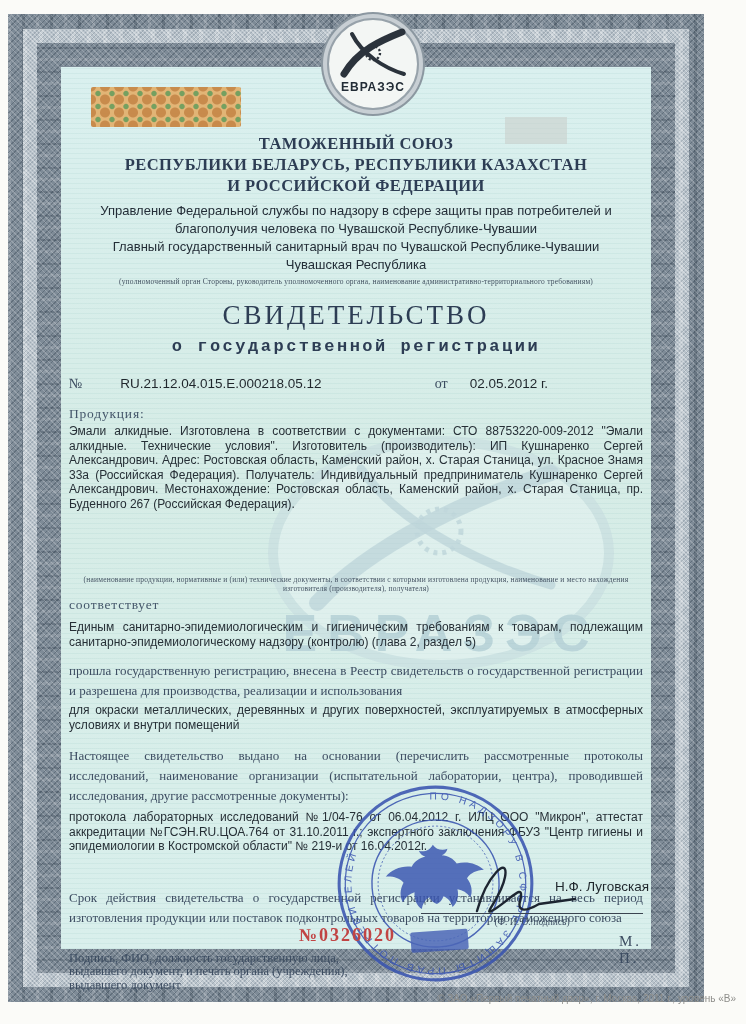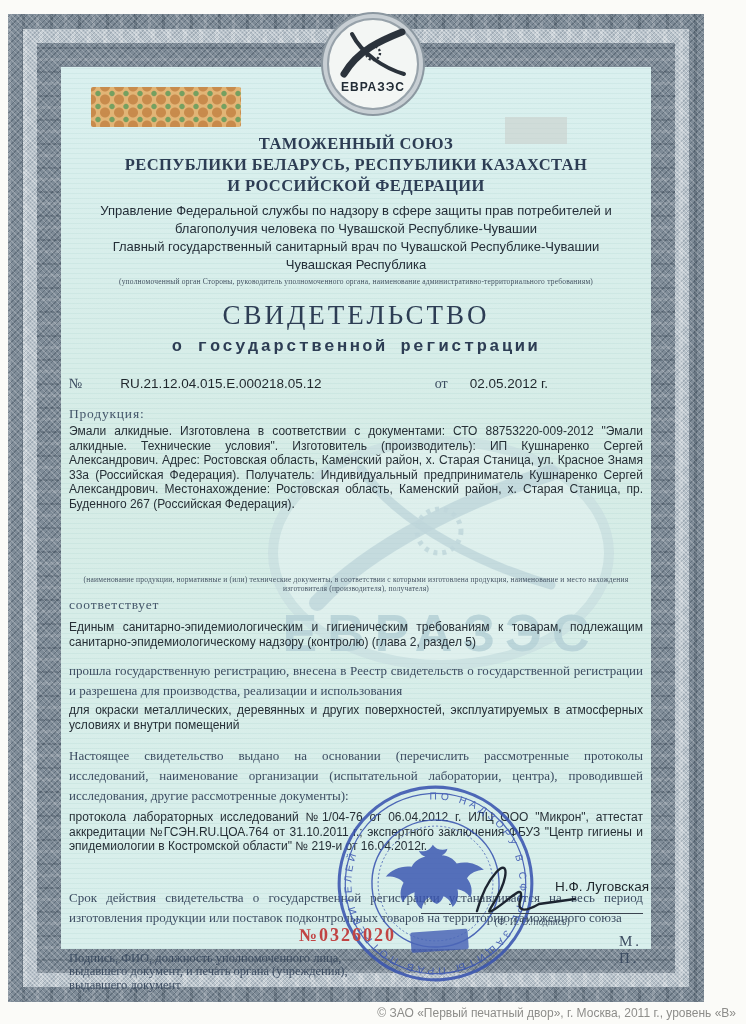--- a/index.html
+++ b/index.html
@@ -70,22 +70,22 @@
 
   .stamp{position:absolute;left:272px;top:714px;width:205px;height:205px;z-index:4;opacity:.88;transform:rotate(-4deg);}
   .sig-svg{position:absolute;left:402px;top:782px;width:150px;height:80px;z-index:5;}
   .sig-line{position:absolute;left:360px;top:846px;width:222px;border-bottom:1.3px solid #3a4450;z-index:5;}
   .sig-field{position:absolute;left:366px;top:850px;width:210px;text-align:center;font-size:9.5px;color:#3c4c61;z-index:5;}
   .signatory{position:absolute;left:494px;top:812px;font-family:"Liberation Sans",sans-serif;
     font-size:13.5px;color:#1f262c;z-index:5;}
   .serial{position:absolute;left:238px;top:858px;font-weight:bold;font-size:18px;letter-spacing:2px;
     color:#c14444;z-index:6;}
   .mp{position:absolute;left:558px;top:866px;font-size:15px;letter-spacing:3px;color:#3c4c61;z-index:5;}
-  .copyright{position:absolute;right:10px;bottom:4px;font-family:"Liberation Sans",sans-serif;
-    font-size:12px;color:#8d8d8a;}
+  .copyright{position:absolute;right:10px;bottom:20px;font-family:"Liberation Sans",sans-serif;
+    font-size:10px;color:#8d8d8a;}
 </style>
 </head>
 <body>
 
 <div class="frame">
   <div class="band-light">
     <div class="band-dark">
       <div class="content">
 
         <div class="hologram"></div>
@@ -132,21 +132,21 @@
           <div class="typed" style="margin-top:7px;">Единым санитарно-эпидемиологическим и гигиеническим требованиям к товарам, подлежащим санитарно-эпидемиологическому надзору (контролю) (глава 2, раздел 5)</div>
 
           <div class="tmpl" style="margin-top:12px;">прошла государственную регистрацию, внесена в Реестр свидетельств о государственной регистрации и разрешена для производства, реализации и использования</div>
           <div class="typed" style="margin-top:2px;">для окраски металлических, деревянных и других поверхностей, эксплуатируемых в атмосферных условиях и внутри помещений</div>
 
           <div class="tmpl" style="margin-top:14px;">Настоящее свидетельство выдано на основании (перечислить рассмотренные протоколы исследований, наименование организации (испытательной лаборатории, центра), проводившей исследования, другие рассмотренные документы):</div>
           <div class="typed" style="margin-top:4px;">протокола лабораторных исследований №1/04-76 от 06.04.2012 г. ИЛЦ ООО "Микрон", аттестат аккредитации №ГСЭН.RU.ЦОА.764 от 31.10.2011 г.; экспертного заключения ФБУЗ "Центр гигиены и эпидемиологии в Костромской области" № 219-и от 16.04.2012г.</div>
 
           <div class="tmpl" style="margin-top:34px;">Срок действия свидетельства о государственной регистрации устанавливается на весь период изготовления продукции или поставок подконтрольных товаров на территорию таможенного союза</div>
 
-          <div class="sig-cap" style="margin-top:24px;">Подпись, ФИО, должность уполномоченного лица, выдавшего документ, и печать органа (учреждения), выдавшего документ</div>
+          <div class="sig-cap" style="margin-top:24px;">Подпись, ФИО, должность государственную лица, выдавшего документ, и печать органа (учреждения), выдавшего документ</div>
         </div>
 
         <svg class="stamp" viewBox="0 0 200 200">
           <circle cx="100" cy="100" r="94" fill="none" stroke="#3a55b0" stroke-width="3"></circle>
           <circle cx="100" cy="100" r="88" fill="none" stroke="#3a55b0" stroke-width="1.2"></circle>
           <circle cx="100" cy="100" r="62" fill="none" stroke="#3a55b0" stroke-width="1.4"></circle>
           <circle cx="100" cy="100" r="56" fill="none" stroke="#3a55b0" stroke-width="0.8" stroke-dasharray="2 2"></circle>
           <path id="stamp-arc" d="M100 18 a82 82 0 1 1 -0.01 0" fill="none"></path>
           <text font-family="Liberation Sans, sans-serif" font-size="10" letter-spacing="3.5" fill="#3a55b0">
             <textPath href="#stamp-arc">ПО НАДЗОРУ В СФЕРЕ ЗАЩИТЫ ПРАВ ПОТРЕБИТЕЛЕЙ</textPath>

